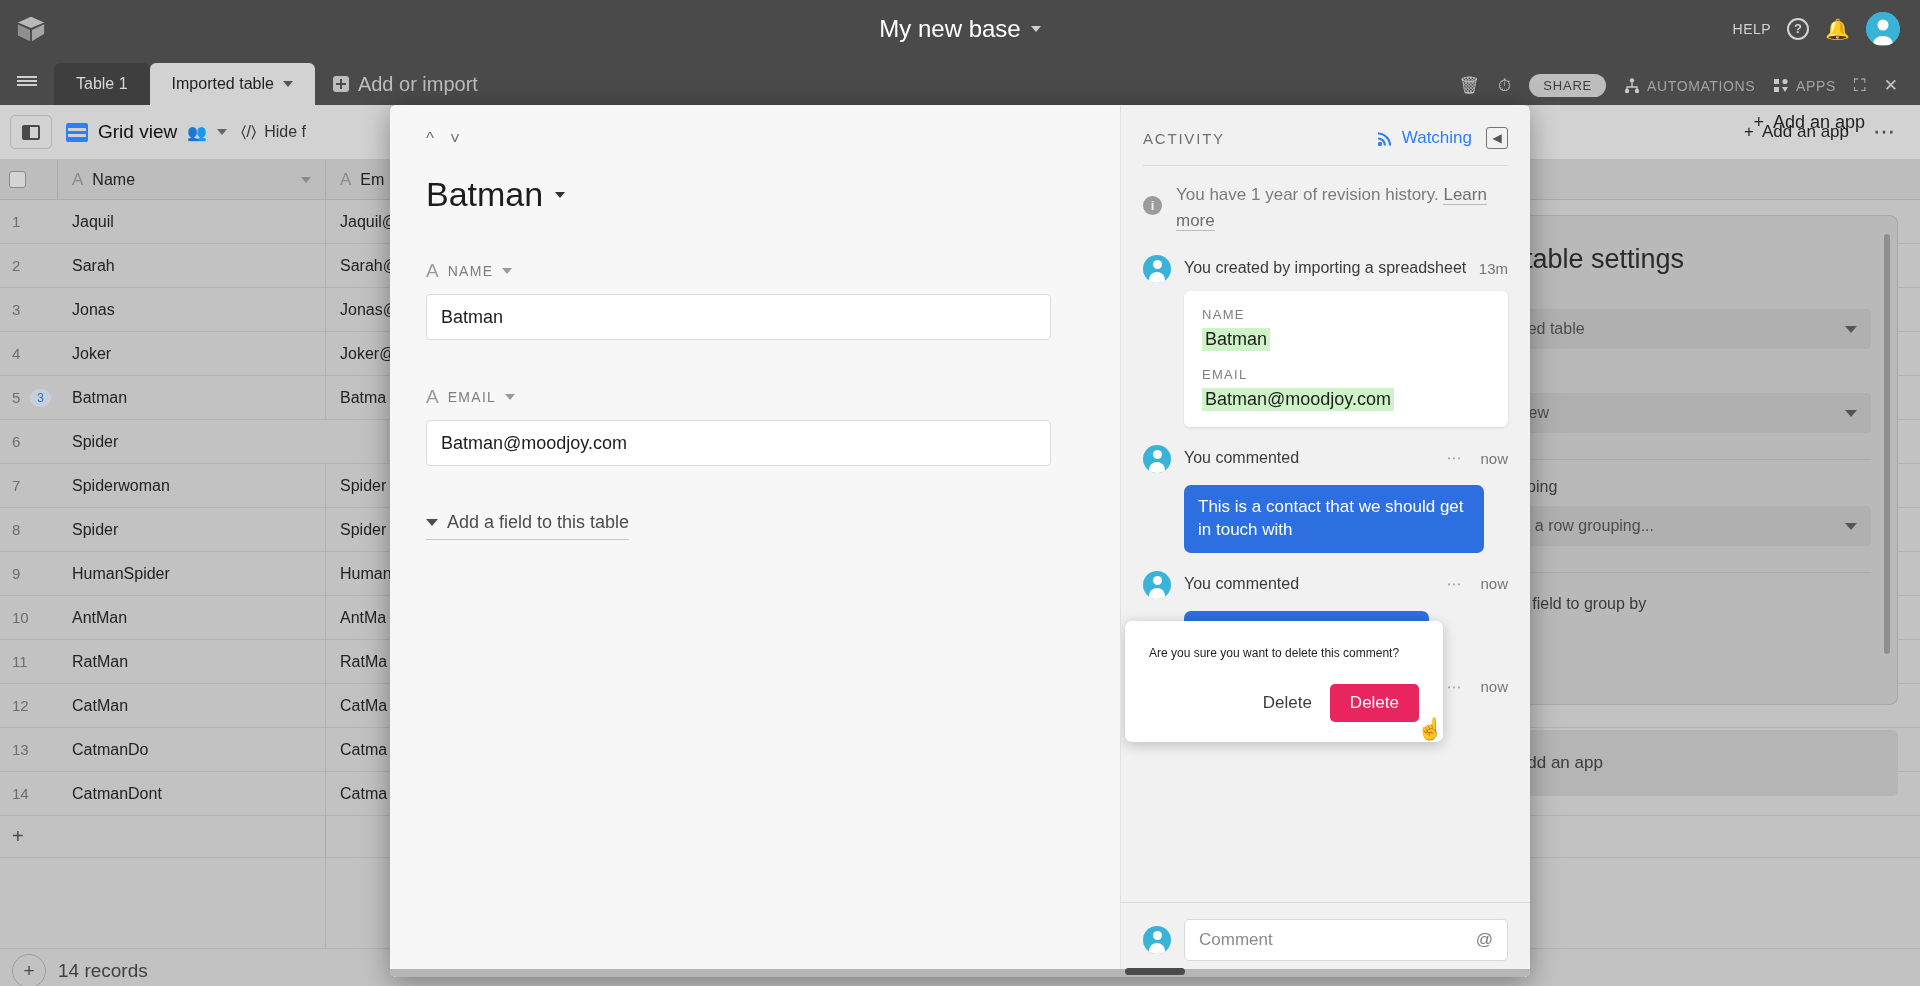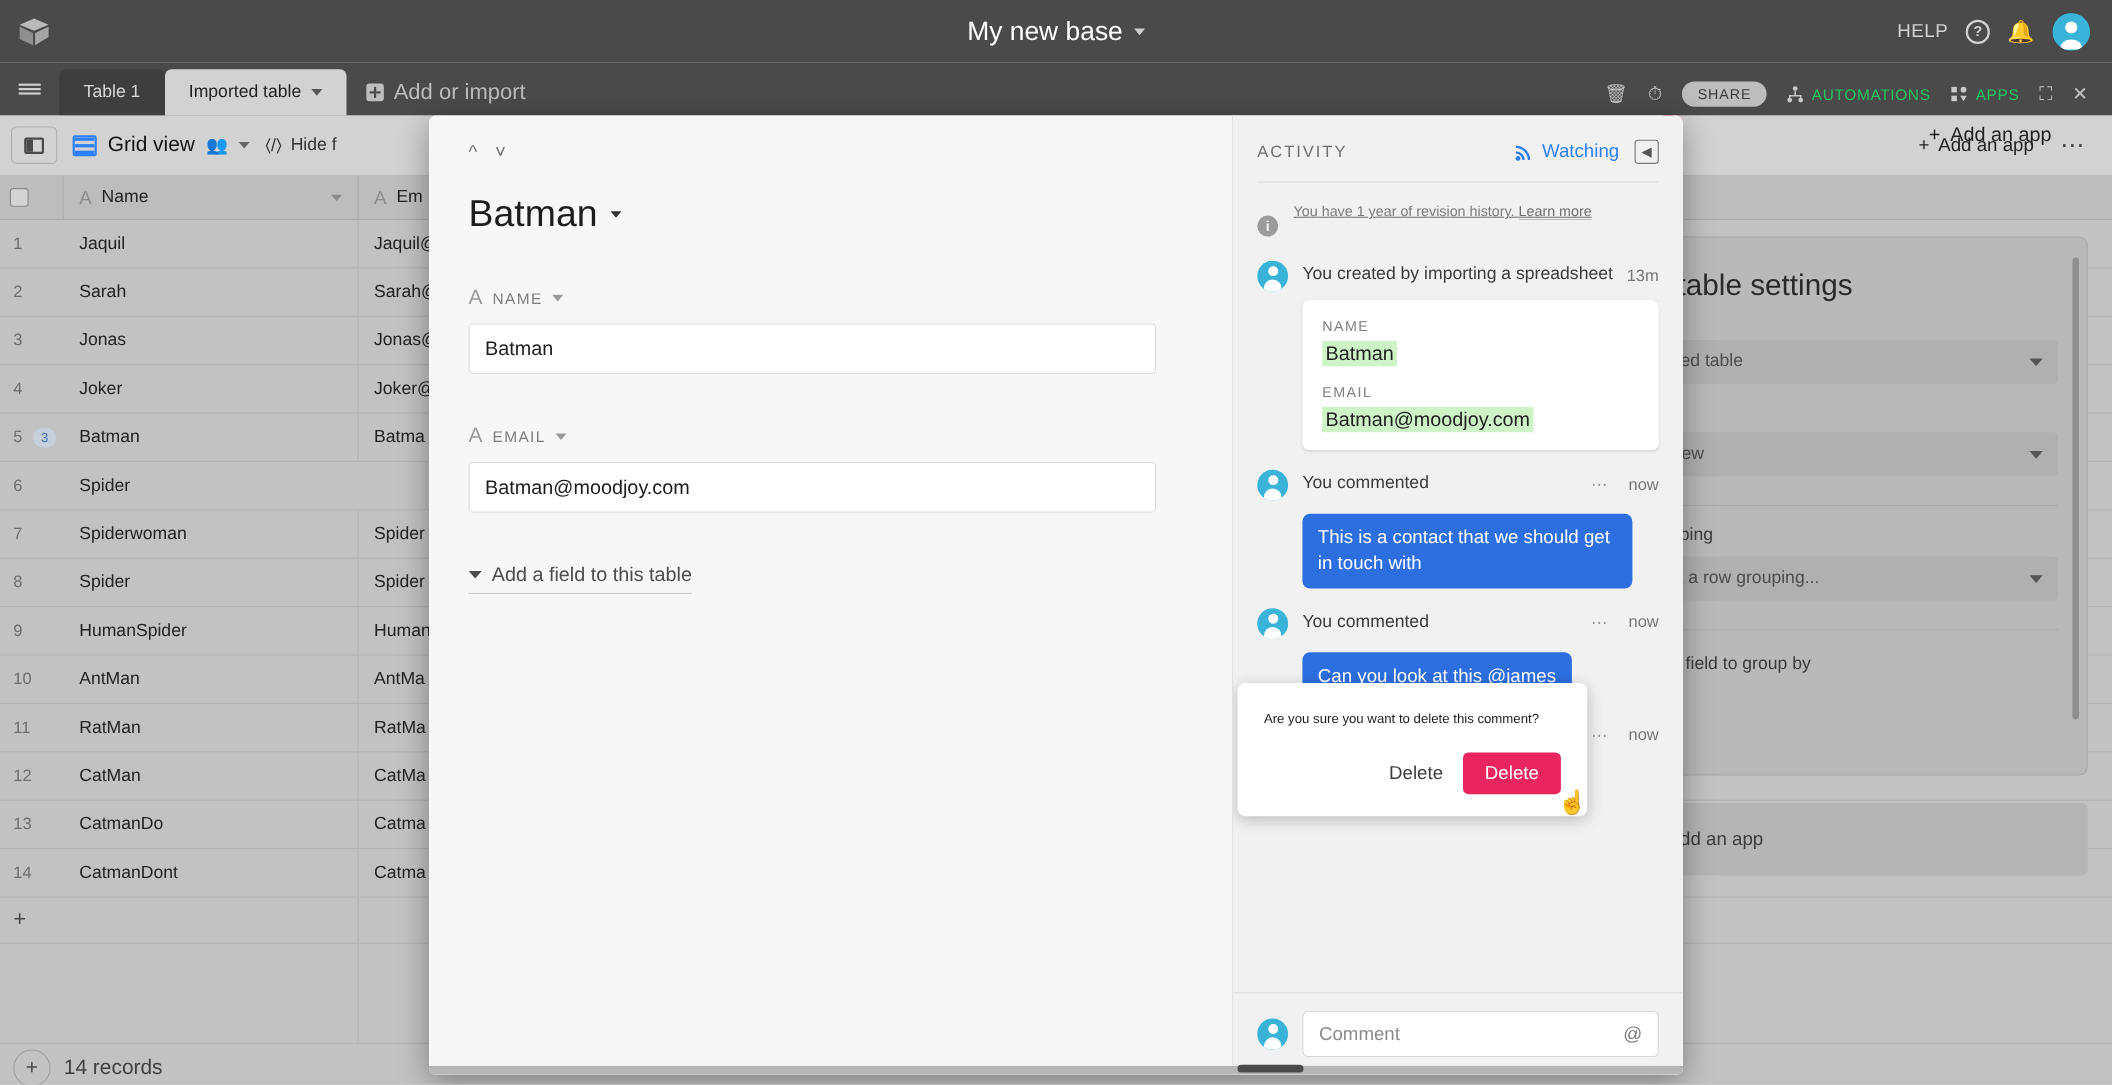--- a/index.html
+++ b/index.html
@@ -22,21 +22,21 @@
     position: absolute; left: 0; right: 0; top: 0; height: 57px;
     display: flex; align-items: center; justify-content: center;
     gap: 10px; pointer-events: none;
   }
   .base-title .txt { color: #fff; font-size: 24px; font-weight: 400; }
   .caret-sm {
     width: 0; height: 0; border-left: 5px solid transparent;
     border-right: 5px solid transparent; border-top: 6px solid #cfcfcf;
   }
   .topright { margin-left: auto; display: flex; align-items: center; gap: 16px; padding-right: 20px; }
-  .help-txt { color: #d2d2d2; font-size: 17px; letter-spacing: .5px; }
+  .help-txt { color: #d2d2d2; font-size: 14px; letter-spacing: .5px; }
   .circ-ic {
     width: 22px; height: 22px; border-radius: 50%;
     border: 2px solid #d2d2d2; color: #d2d2d2; font-size: 13px; font-weight: bold;
     display: flex; align-items: center; justify-content: center;
   }
   .bell { color: #d2d2d2; font-size: 20px; }
   .avatar-top {
     width: 34px; height: 34px; border-radius: 50%; background: #3ab3d8;
     display: flex; align-items: flex-end; justify-content: center; overflow: hidden;
   }
@@ -55,21 +55,21 @@
     border-radius: 6px 6px 0 0;
   }
   .tab.active { background: #d2d2d2; color: #1f1f1f; font-weight: 400; }
   .tab .caret { width: 0; height: 0; border-left: 5px solid transparent; border-right: 5px solid transparent; border-top: 6px solid #555; }
   .addimport { display: flex; align-items: center; gap: 9px; padding: 0 18px; height: 42px; color: #bdbdbd; font-size: 20px; }
   .plusbox { width: 16px; height: 16px; background: #bdbdbd; border-radius: 3px; position: relative; }
   .plusbox:before, .plusbox:after { content:''; position:absolute; background:#4a4a4a; }
   .plusbox:before { left: 7px; top: 3px; width: 2px; height: 10px; }
   .plusbox:after { left: 3px; top: 7px; width: 10px; height: 2px; }
   .tabstrip-right { margin-left: auto; display: flex; align-items: center; gap: 18px; padding: 0 22px 8px 0; }
-  .tr-item { display: flex; align-items: center; gap: 7px; color: #22c55e; font-size: 14px; letter-spacing: .6px; }
+  .tr-item { display: flex; align-items: center; gap: 7px; color: #a3a3a3; font-size: 14px; letter-spacing: .6px; }
   .pill { background: #bdbdbd; color: #3d3d3d; border-radius: 13px; padding: 4px 14px; font-size: 13px; letter-spacing: .8px; font-weight: 500;}
   .ic-small { color: #c2c2c2; font-size: 17px; }
 
   
   .viewbar {
     position: absolute; left: 0; top: 105px; width: 1920px; height: 55px;
     background: #d2d2d2; display: flex; align-items: center; padding: 0 10px; gap: 14px;
     border-bottom: 1px solid #bcbcbc;
   }
   .sidebar-toggle {
@@ -178,21 +178,21 @@
   .act-title { font-size: 15px; letter-spacing: 1.8px; color: #6f6f6f; }
   .watching { margin-left: auto; display: flex; align-items: center; gap: 8px; color: #2d7ff9; font-size: 17px; font-weight: 500; }
   .collapse-btn {
     width: 22px; height: 22px; border: 1.5px solid #777; border-radius: 3px; margin-left: 14px;
     display: flex; align-items: center; justify-content: center; font-size: 12px; color: #555;
   }
   .act-divider { height: 1px; background: #dcdcdc; margin: 16px 22px 0 22px; }
   .act-body { flex: 1; overflow: hidden; padding: 16px 22px 0 22px; position: relative; }
   .info-row { display: flex; gap: 14px; align-items: flex-start; margin-bottom: 22px; }
   .info-ic { width: 19px; height: 19px; border-radius: 50%; background: #9b9b9b; color: #f1f1f1; font-size: 13px; font-weight: bold; display:flex;align-items:center;justify-content:center; flex-shrink:0; margin-top: 14px;}
-  .info-txt { font-size: 13px; color: #7b7b7b; line-height: 1.5; text-decoration: underline; }
+  .info-txt { font-size: 17px; color: #7b7b7b; line-height: 1.5; }
   .info-txt u { text-decoration: none; border-bottom: 1px solid #bdbdbd; color: #6f6f6f;}
   .ev-row { display: flex; gap: 13px; align-items: flex-start; margin-bottom: 8px; }
   .av-sm { width: 28px; height: 28px; border-radius: 50%; background: #3ab3d8; flex-shrink: 0; position: relative; overflow: hidden; }
   .av-sm:before { content:''; position:absolute; left: 9.5px; top: 5px; width: 9px; height: 9px; border-radius: 50%; background: #fff; }
   .av-sm:after { content:''; position:absolute; left: 6px; top: 17px; width: 16px; height: 13px; border-radius: 8px 8px 0 0; background: #fff; }
   .ev-line { flex: 1; display: flex; align-items: center; gap: 8px; padding-top: 4px;}
   .ev-txt { font-size: 16px; color: #3a3a3a; }
   .ev-time { margin-left: auto; font-size: 15px; color: #767676; }
   .ev-dots { color: #9a9a9a; font-size: 15px; letter-spacing: 1px; }
   .diff-card {

